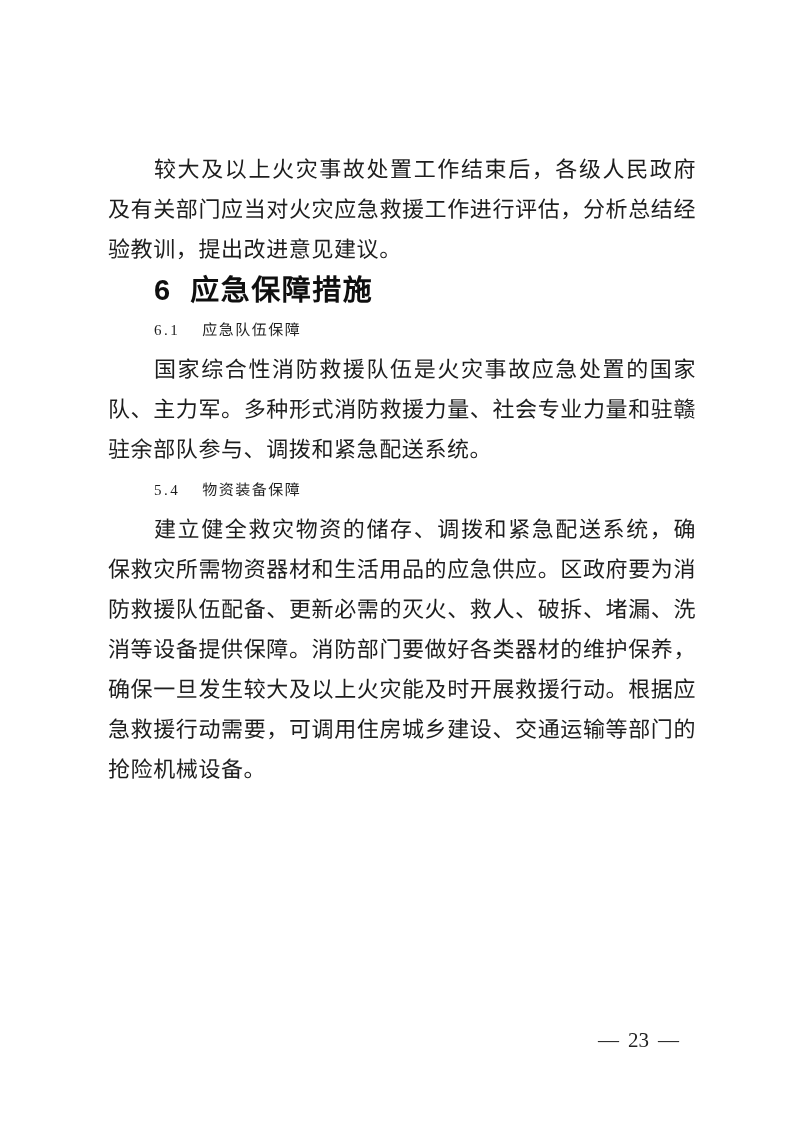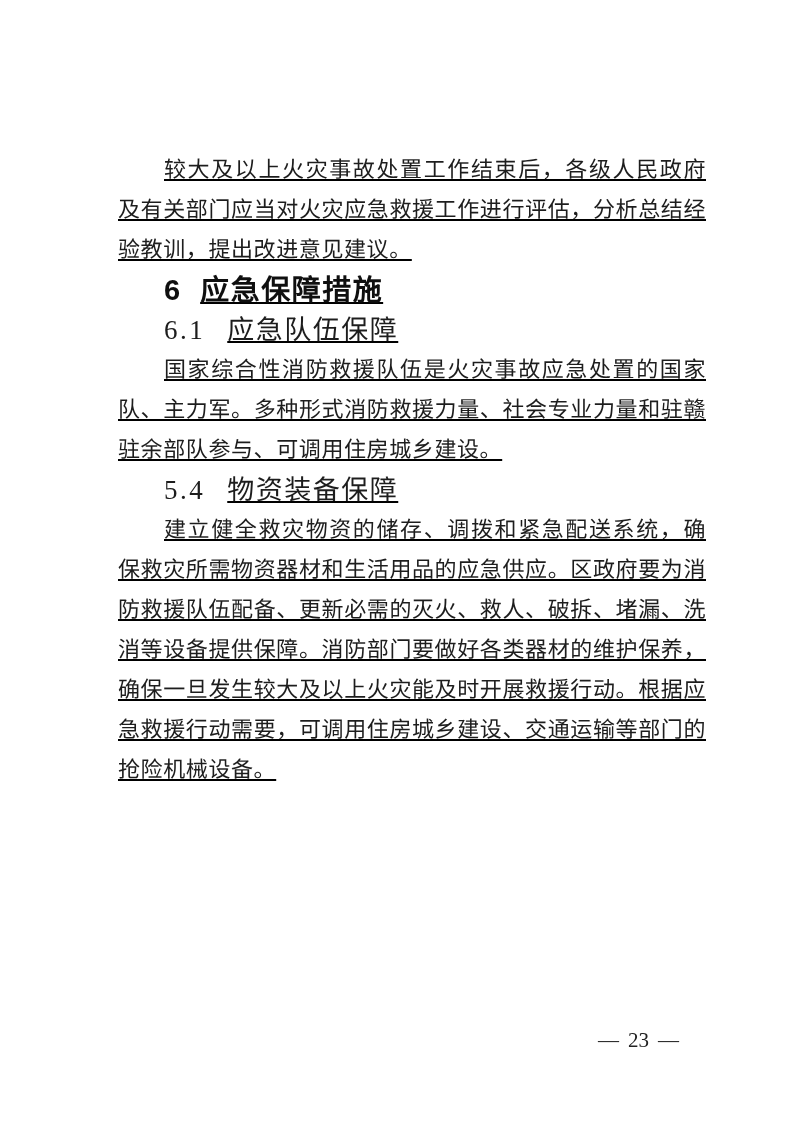--- a/index.html
+++ b/index.html
@@ -10,24 +10,23 @@
   .page {
     position: relative;
     width: 794px;
     height: 1123px;
     background: #ffffff;
     overflow: hidden;
     font-family: "Liberation Serif", serif;
   }
   .content {
     position: absolute;
-    left: 118px;
+    left: 108px;
     top: 150px;
     width: 588px;
-    text-decoration: underline;
   }
   p.body {
     margin: 0;
     font-family: "Liberation Serif", serif;
     font-size: 22px;
     line-height: 40px;
     letter-spacing: 0.6px;
     text-align: justify;
     text-indent: 46px;
     color: #1d1d1d;
@@ -45,21 +44,21 @@
   h1.chapter .num {
     display: inline-block;
     margin-right: 20px;
     letter-spacing: 0;
   }
   h2.section-heading {
     margin: 0;
     padding-left: 46px;
     font-family: "Liberation Serif", serif;
     font-weight: 400;
-    font-size: 27px;
+    font-size: 15px;
     line-height: 40px;
     letter-spacing: 1.5px;
     color: #1d1d1d;
   }
   h2.section-heading .num {
     display: inline-block;
     margin-right: 22px;
     letter-spacing: 2.5px;
   }
   .footer {
@@ -84,21 +83,21 @@
     <p class="body">较大及以上火灾事故处置工作结束后，各级人民政府及有关部门应当对火灾应急救援工作进行评估，分析总结经验教训，提出改进意见建议。</p>
 
     <h1 class="chapter">
       <span class="num">6</span><span>应急保障措施</span>
     </h1>
 
     <section>
       <h2 class="section-heading">
         <span class="num">6.1</span><span>应急队伍保障</span>
       </h2>
-      <p class="body">国家综合性消防救援队伍是火灾事故应急处置的国家队、主力军。多种形式消防救援力量、社会专业力量和驻赣驻余部队参与、可调用住房城乡建设。</p>
+      <p class="body">国家综合性消防救援队伍是火灾事故应急处置的国家队、主力军。多种形式消防救援力量、社会专业力量和驻赣驻余部队参与、调拨和紧急配送系统。</p>
     </section>
 
     <section>
       <h2 class="section-heading">
         <span class="num">5.4</span><span>物资装备保障</span>
       </h2>
       <p class="body">建立健全救灾物资的储存、调拨和紧急配送系统，确保救灾所需物资器材和生活用品的应急供应。区政府要为消防救援队伍配备、更新必需的灭火、救人、破拆、堵漏、洗消等设备提供保障。消防部门要做好各类器材的维护保养，确保一旦发生较大及以上火灾能及时开展救援行动。根据应急救援行动需要，可调用住房城乡建设、交通运输等部门的抢险机械设备。</p>
     </section>
 
     <section>

